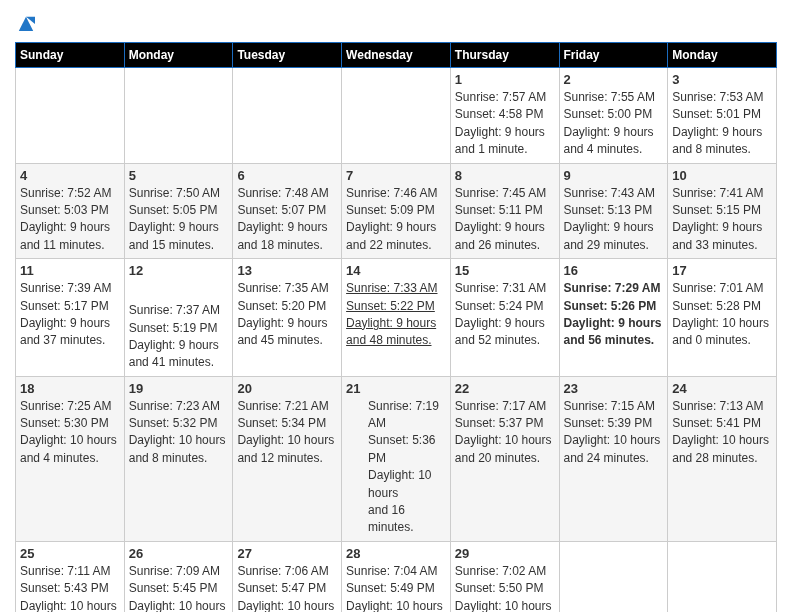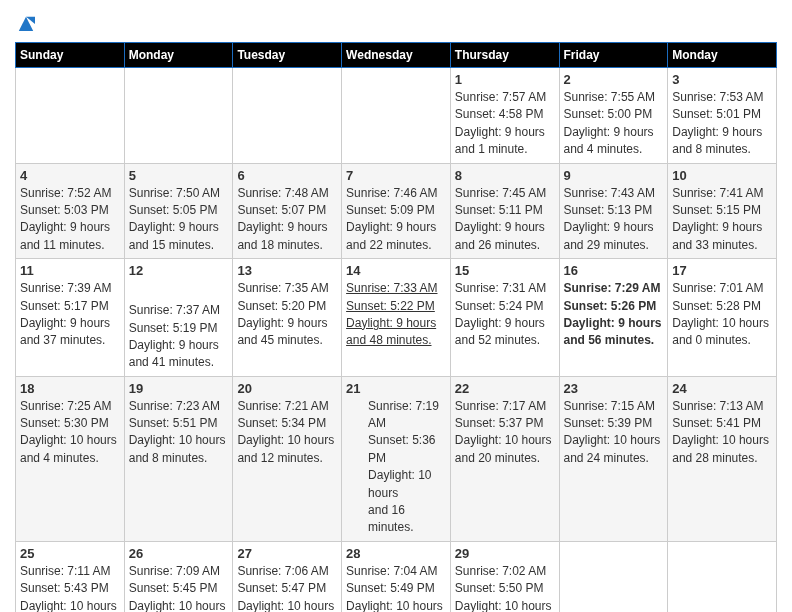--- a/index.html
+++ b/index.html
@@ -262,21 +262,21 @@
           <td>
             <span class="day-number">18</span>
             <div class="day-info" style="white-space: pre-line;">Sunrise: 7:25 AM
 Sunset: 5:30 PM
 Daylight: 10 hours
 and 4 minutes.</div>
           </td>
           <td>
             <span class="day-number">19</span>
             <div class="day-info" style="white-space: pre-line;">Sunrise: 7:23 AM
-Sunset: 5:51 PM
+Sunset: 5:32 PM
 Daylight: 10 hours
 and 8 minutes.</div>
           </td>
           <td>
             <span class="day-number">20</span>
             <div class="day-info" style="white-space: pre-line;">Sunrise: 7:21 AM
 Sunset: 5:34 PM
 Daylight: 10 hours
 and 12 minutes.</div>
           </td>

